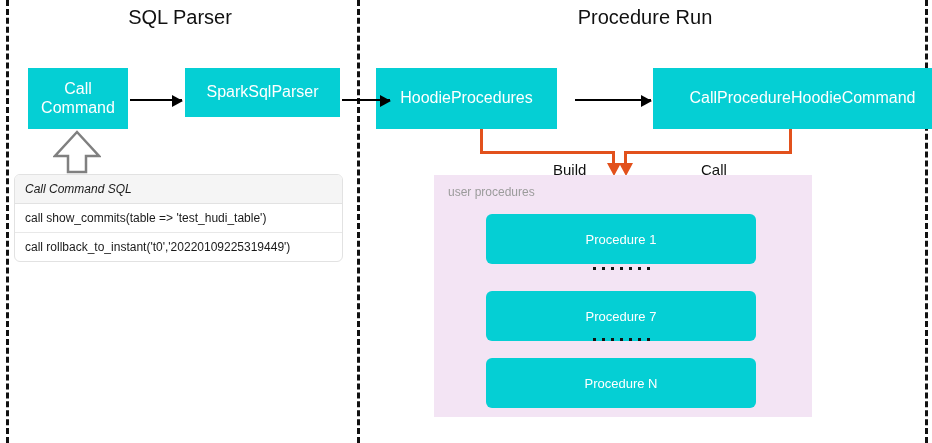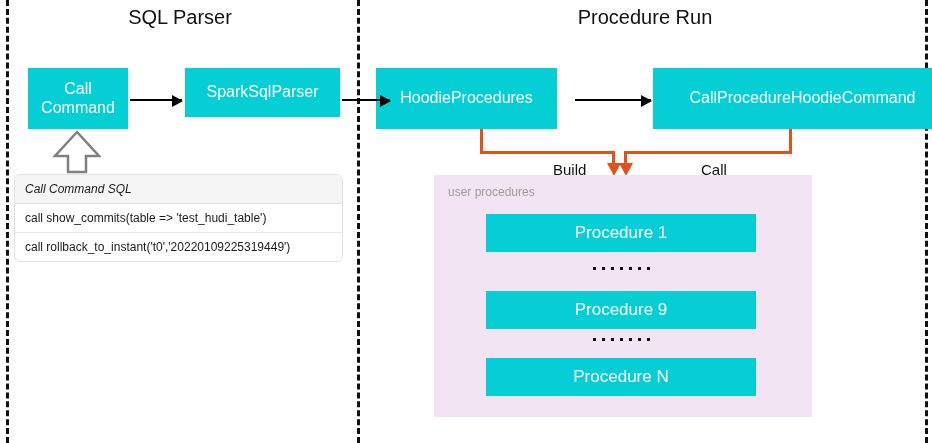--- a/index.html
+++ b/index.html
@@ -153,27 +153,28 @@
     position: absolute;
     left: 14px;
     top: 10px;
     font-size: 12px;
     color: #9B9B9B;
   }
   .proc-box {
     position: absolute;
     left: 52px;
     width: 270px;
-    height: 38px;
+    height: 50px;
     background: #05CFD4;
     color: #ffffff;
-    font-size: 17px;
+    font-size: 13px;
     display: flex;
     align-items: center;
     justify-content: center;
+    border-radius: 6px;
   }
   #proc-box-0 { top: 39px; }
   #proc-box-1 { top: 116px; }
   #proc-box-2 { top: 183px; }
 
   .dots-row {
     position: absolute;
     left: 52px;
     width: 270px;
     height: 10px;
@@ -250,21 +251,21 @@
     <div class="dots-row" id="dots-row-0">
       <span class="dot"></span>
       <span class="dot"></span>
       <span class="dot"></span>
       <span class="dot"></span>
       <span class="dot"></span>
       <span class="dot"></span>
       <span class="dot"></span>
     </div>
 
-    <div class="proc-box" id="proc-box-1">Procedure 9</div>
+    <div class="proc-box" id="proc-box-1">Procedure 7</div>
 
     <div class="dots-row" id="dots-row-1">
       <span class="dot"></span>
       <span class="dot"></span>
       <span class="dot"></span>
       <span class="dot"></span>
       <span class="dot"></span>
       <span class="dot"></span>
       <span class="dot"></span>
     </div>

